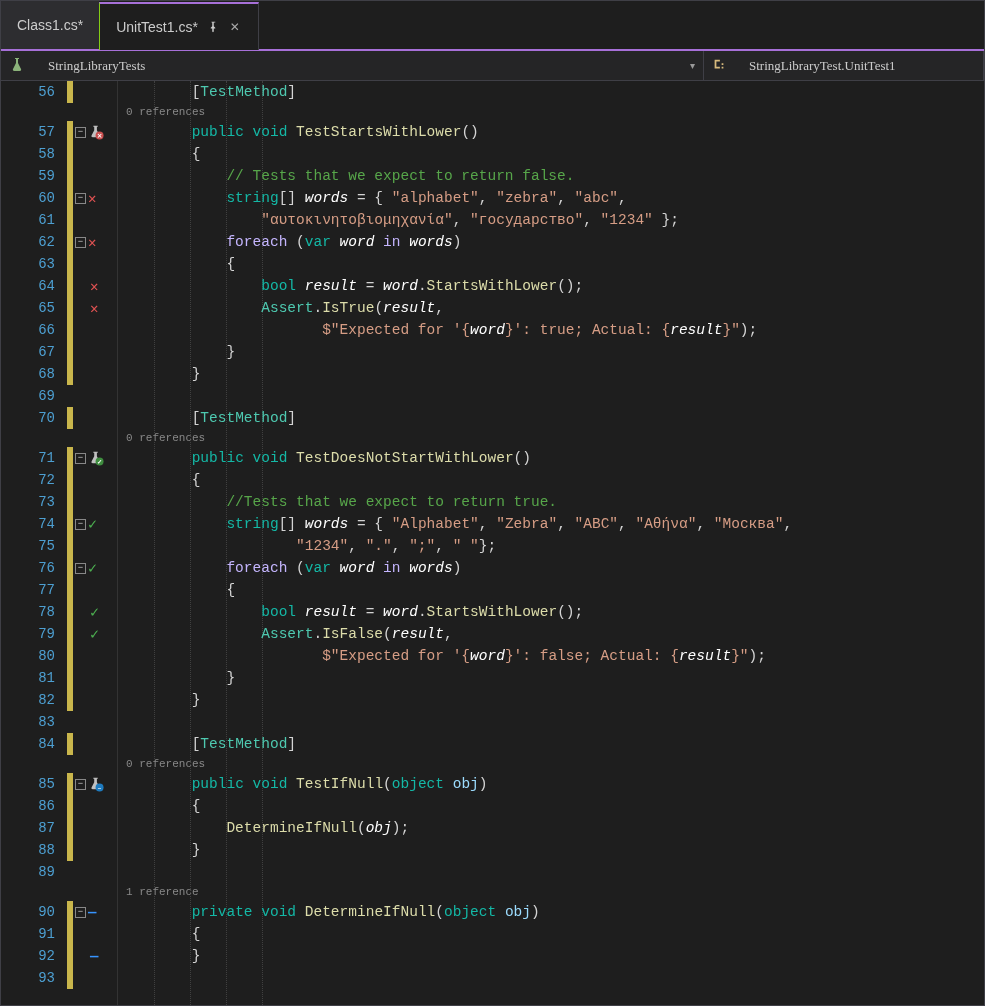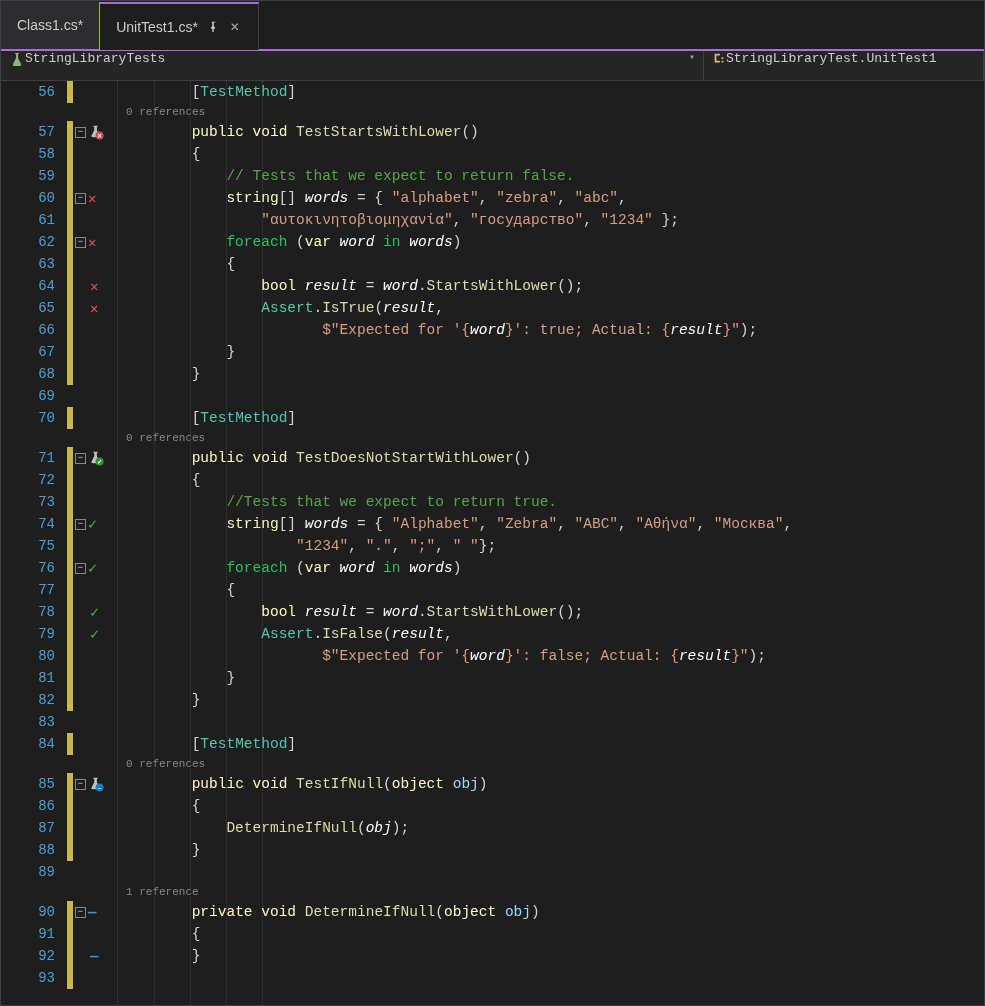--- a/index.html
+++ b/index.html
@@ -49,26 +49,26 @@
     width: 14px; height: 14px;
   }
   .nav-bar {
     display: flex;
     height: 30px;
     background: #252526;
     border-bottom: 1px solid #3f3f46;
   }
   .nav-item {
     display: flex;
-    align-items: flex-start;
+    align-items: center;
     padding: 0 8px;
     font-size: 13px;
-    font-family: Liberation Mono, monospace;
+    font-family: Liberation Serif, serif;
     color: #cccccc;
-    gap: 0;
+    gap: 23px;
     border-right: 1px solid #3f3f46;
   }
   .nav-item:first-child { flex: 1; }
   .nav-item:nth-child(2) { flex: 0 0 auto; min-width: 280px; }
   .nav-item .drop { margin-left: auto; color: #999; font-size: 10px; }
   .icon-flask { color: #b5cea8; font-size: 13px; }
   .icon-method { color: #aaa; font-size: 13px; }
 
   .editor {
     display: flex;
@@ -128,22 +128,22 @@
   .flask-icon {
     display: inline-flex;
     width: 16px; height: 16px;
     align-items: center; justify-content: center;
   }
   .mark-x { color: #e05252; font-weight: bold; font-size: 14px;}
   .mark-check { color: #4caf50; font-size: 15px; font-weight: bold;}
   .mark-dash { color: #3794ff; font-weight: bold; }
 
   
-  .kw { color: #fef9c3; }
-  .kwctl { color: #22c55e; }
+  .kw { color: #14b8a6; }
+  .kwctl { color: #c4b5fd; }
   .attr { color: #4ec9b0; }
   .type { color: #4ec9b0; }
   .method { color: #dcdcaa; }
   .str { color: #d69d85; }
   .var { color: #ffffff; font-style: italic; }
   .comment { color: #57a64a; }
   .punc { color: #d4d4d4; }
   .param { color: #9cdcfe; }
 
   .indent-guide {

